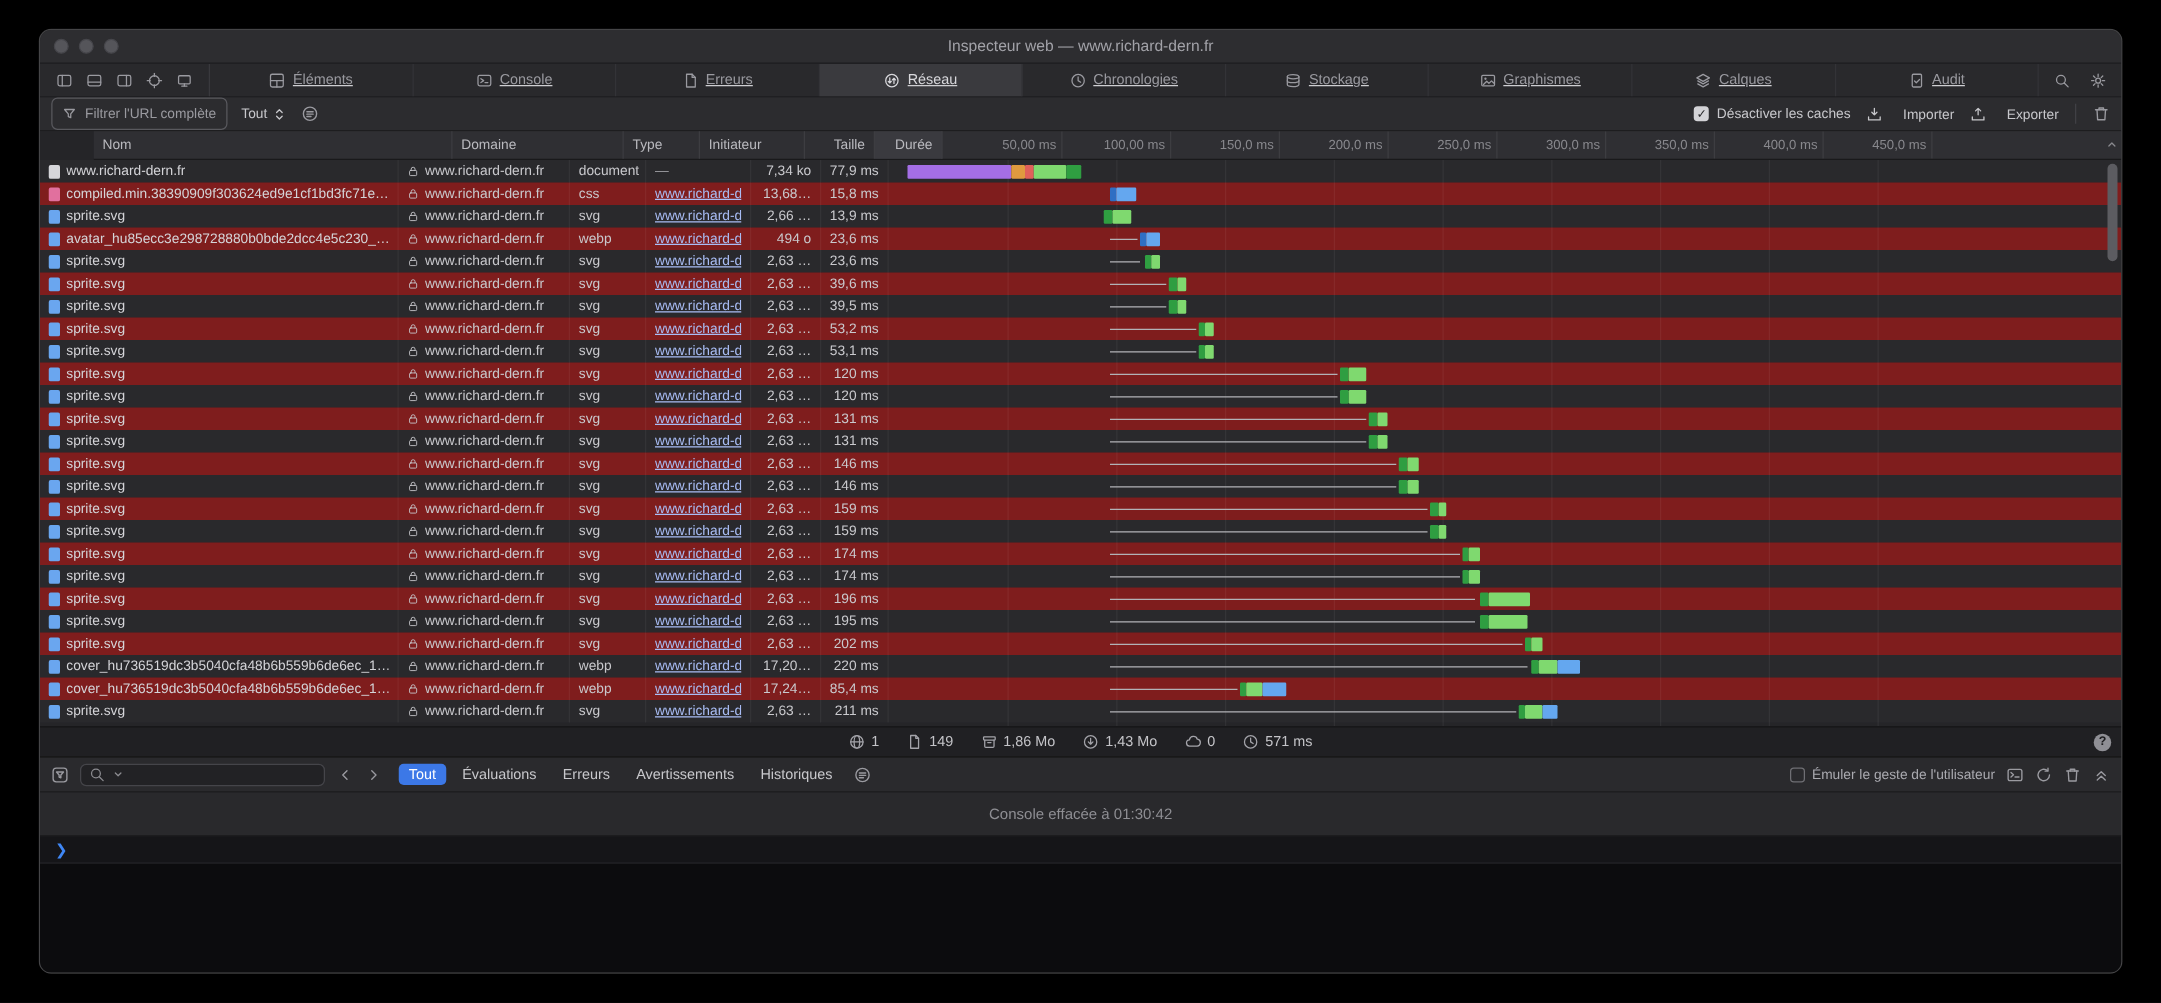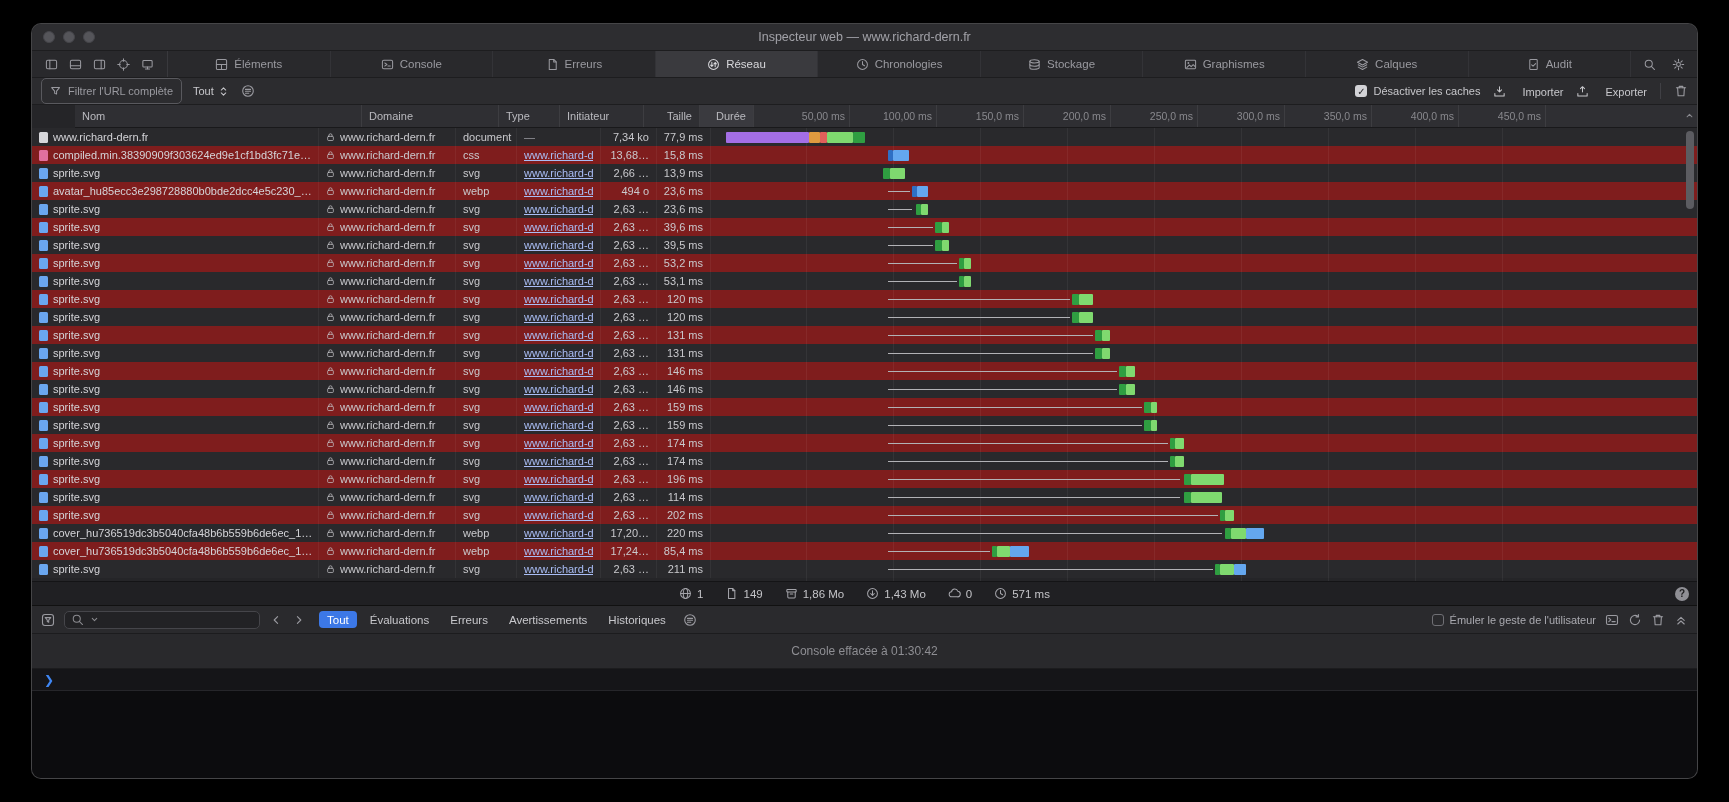--- a/index.html
+++ b/index.html
@@ -13,21 +13,21 @@
   
   .titlebar { flex:0 0 27px; background:#2d2d30; border-bottom:1px solid #1d1d1f;
     display:flex; align-items:center; position:relative; }
   .traffic { position:absolute; left:11px; display:flex; gap:8px; }
   .tl { width:12px; height:12px; border-radius:50%; background:#55555a; border:1px solid #46464b; }
   .title { flex:1; text-align:center; color:#a2a2a8; font-size:12.5px; }
 
   
   .tabbar { flex:0 0 27px; background:#29292c; border-bottom:1px solid #1d1d1f; display:flex; align-items:stretch; }
   .dockicons { display:flex; align-items:center; gap:11px; padding:0 13px; border-right:1px solid #39393d; color:#9a9aa0; }
-  .tabs { flex:1; display:flex; }
+  .tabs { flex:1; display:flex;text-decoration:underline; }
   .tab { flex:1; display:flex; align-items:center; justify-content:center; gap:6px;
     color:#9a9aa0; border-right:1px solid #333337; font-size:11.5px; }
   .tab.active { background:#3a3a3e; color:#d8d8dc; }
   .tabbar-right { display:flex; align-items:center; gap:16px; padding:0 12px; color:#9a9aa0; }
   [data-icon] svg { width:13px; height:13px; display:block; }
   .lockicon svg { width:9px; height:10px; }
 
   
   .nettoolbar { flex:0 0 27px; background:#2c2c2f; border-bottom:1px solid #1d1d1f;
     display:flex; align-items:center; gap:11px; padding:0 9px; }
@@ -891,21 +891,21 @@
                 <path d="M4.6 6V4.4a2.4 2.4 0 0 1 4.8 0V6"></path>
               </svg>
             </span>
             <span>www.richard-dern.fr</span>
           </div>
           <div class="cell">svg</div>
           <div class="cell">
             <span class="link">www.richard-d…</span>
           </div>
           <div class="cell r">2,63 …</div>
-          <div class="cell r">114 ms</div>
+          <div class="cell r">195 ms</div>
           <div class="cell wf">
             <span class="wline" style="left: 176.78px; width: 292.32px;"></span>
             <span class="wseg" style="left: 472.58px; width: 6.96px; background: rgb(47, 158, 65);"></span>
             <span class="wseg" style="left: 479.54px; width: 31.32px; background: rgb(127, 217, 111);"></span>
           </div>
         </div>
         <div class="nrow odd">
           <div class="cell">
             <span class="ficon img"></span>
             <span class="name-text">sprite.svg</span>

